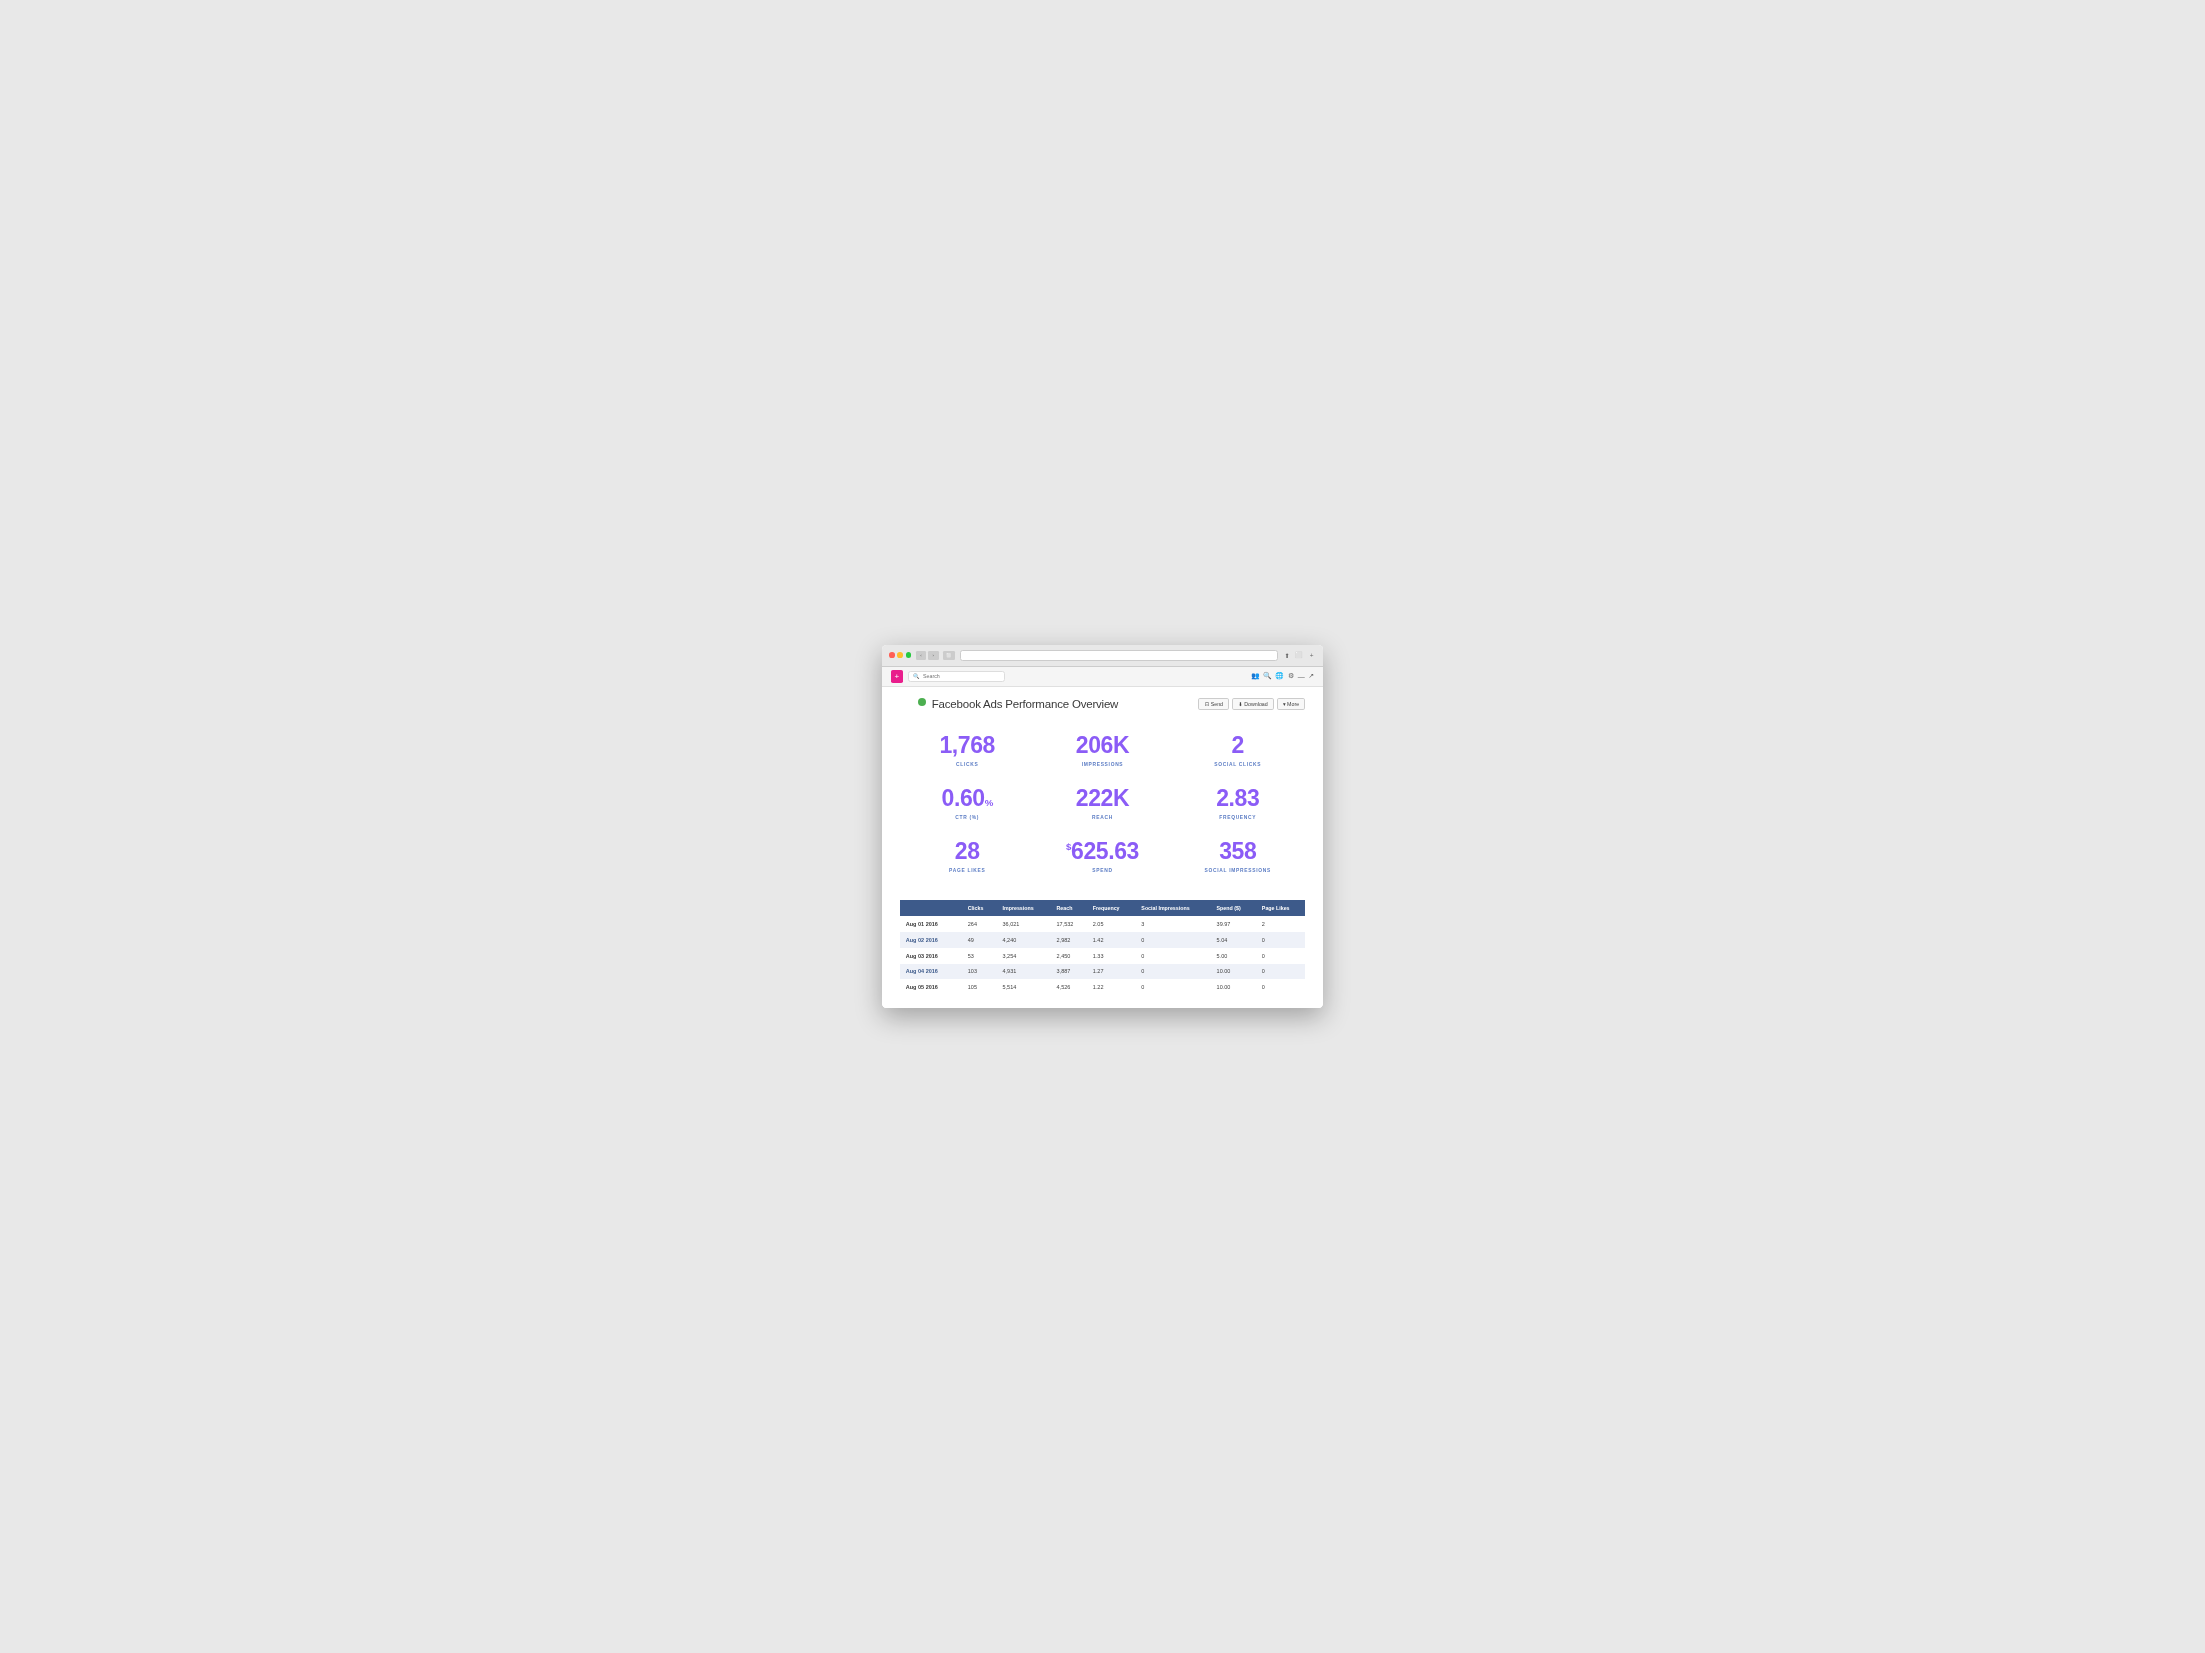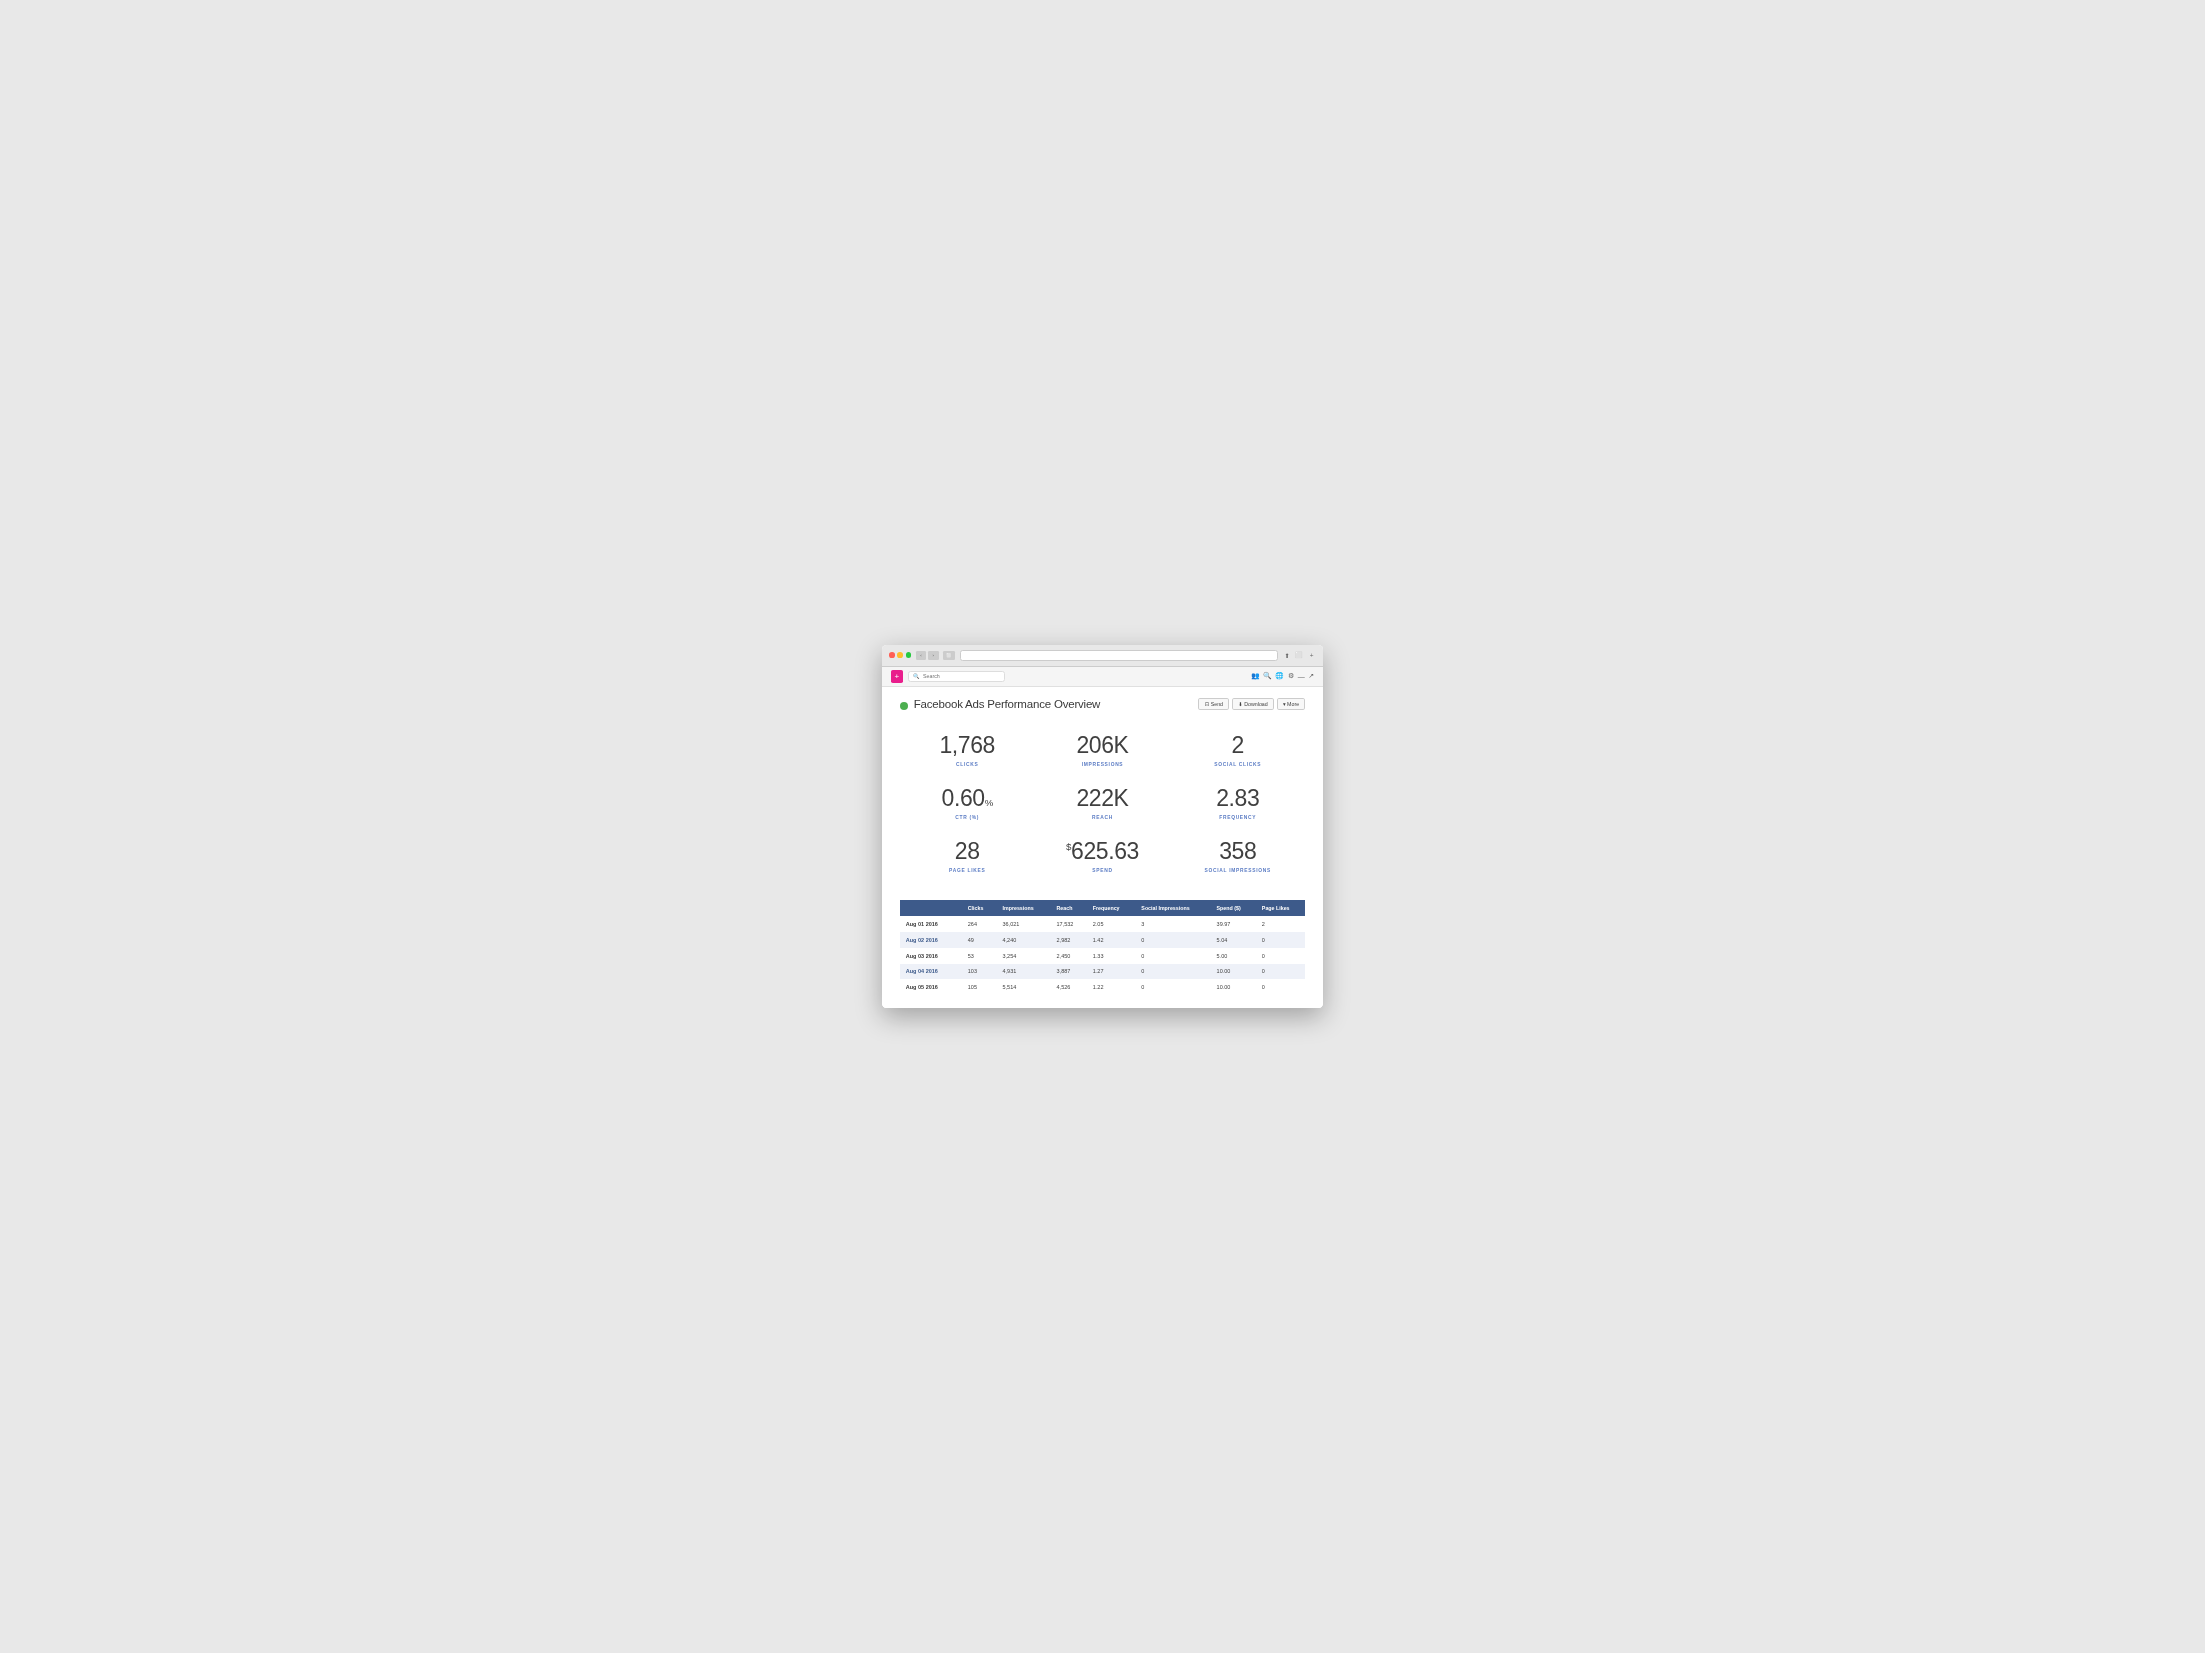--- a/index.html
+++ b/index.html
@@ -181,22 +181,23 @@
 
     .report-header {
       display: flex;
       align-items: center;
       justify-content: space-between;
       margin-bottom: 14px;
     }
 
     .report-title-area {
       display: flex;
-      align-items: flex-end;
+      align-items: flex-start;
       gap: 6.2px;
+      margin-left: 18px;
     }
 
     .green-dot {
       width: 8px;
       height: 8px;
       border-radius: 50%;
       background: #4CAF50;
       flex-shrink: 0;
     }
 
@@ -233,22 +234,22 @@
       margin-bottom: 16px;
     }
 
     .metric-cell {
       text-align: center;
       padding: 8.8px 4.4px 10.6px 4.4px;
     }
 
     .metric-value {
       font-size: 23px;
-      font-weight: 400;
-      color: #404040;
+      font-weight: 700;
+      color: #8b5cf6;
       line-height: 1.1;
       letter-spacing: -0.4px;
     }
 
     .metric-value sup {
       font-size: 9.7px;
       vertical-align: super;
     }
 
     .metric-value .percent {

